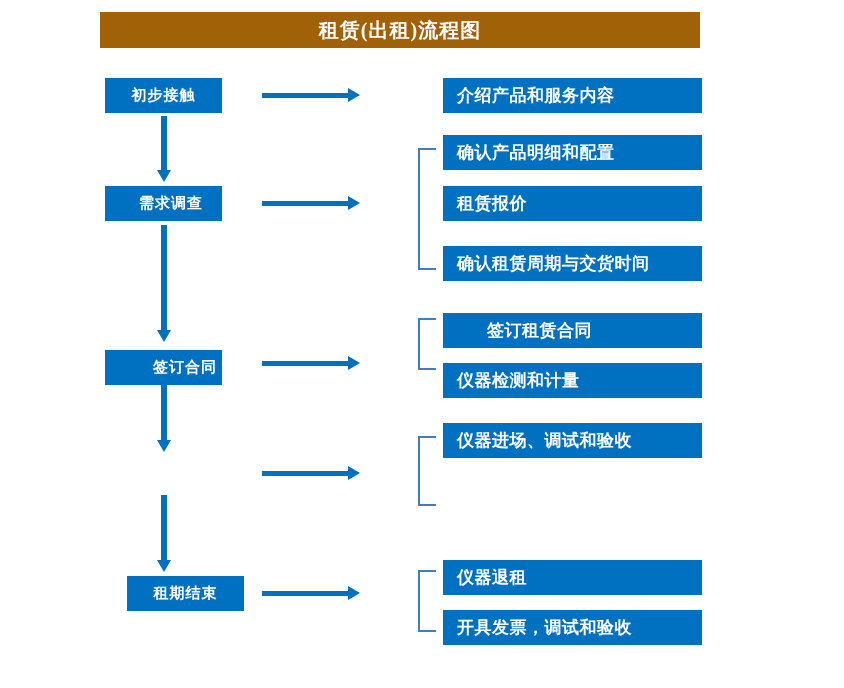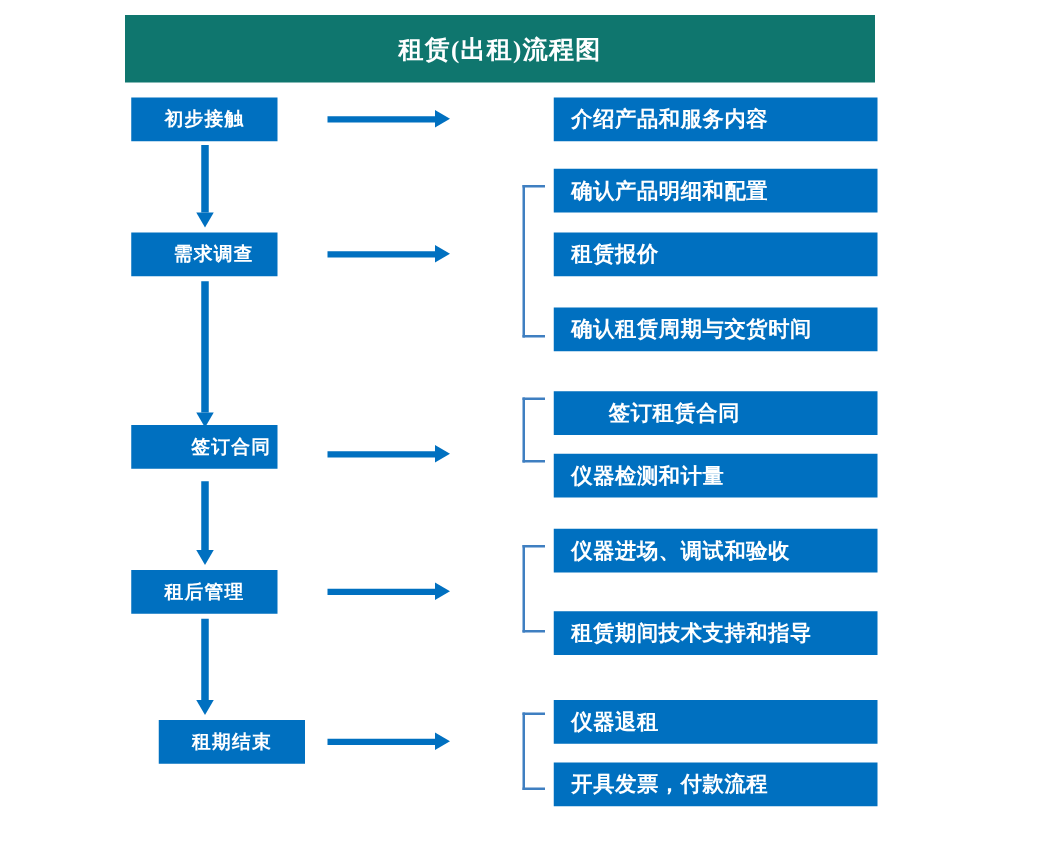--- a/index.html
+++ b/index.html
@@ -17,22 +17,22 @@
     background: #ffffff;
     overflow: hidden;
   }
 
   
   .title-bar {
     position: absolute;
     left: 100px;
     top: 12px;
     width: 600px;
-    height: 54px;
-    background: #0f766e;
+    height: 36px;
+    background: #a16207;
     color: #ffffff;
     font-size: 20px;
     font-weight: bold;
     display: flex;
     align-items: center;
     justify-content: center;
     letter-spacing: 1px;
   }
 
   
@@ -121,22 +121,21 @@
 </style>
 </head>
 <body>
 
 <div id="canvas">
 
   <div class="title-bar">租赁(出租)流程图</div>
 
   <div class="box stage" style="top:78px;">初步接触</div>
   <div class="box stage" style="top:186px;padding-left:15px;">需求调查</div>
-  <div class="box stage" style="top:340px;padding-left:43px;">签订合同</div>
-  <div class="box stage" style="top:456px;">租后管理</div>
+  <div class="box stage" style="top:350px;padding-left:43px;">签订合同</div>
   <div class="box stage" style="top:576px;margin-left:22px;">租期结束</div>
 
   <div class="arrow-v" style="left:155px; top:116px; height:66px;">
     <div class="shaft" style="height:54px;"></div>
     <div class="head" style="top:54px;"></div>
   </div>
   <div class="arrow-v" style="left:155px; top:225px; height:117px;">
     <div class="shaft" style="height:105px;"></div>
     <div class="head" style="top:105px;"></div>
   </div>
@@ -178,18 +177,17 @@
   <div class="box detail" style="top:78px;">介绍产品和服务内容</div>
 
   <div class="box detail" style="top:135px;">确认产品明细和配置</div>
   <div class="box detail" style="top:186px;">租赁报价</div>
   <div class="box detail" style="top:246px;">确认租赁周期与交货时间</div>
 
   <div class="box detail" style="top:313px;padding-left:44px;">签订租赁合同</div>
   <div class="box detail" style="top:363px;">仪器检测和计量</div>
 
   <div class="box detail" style="top:423px;">仪器进场、调试和验收</div>
-  <div class="box detail" style="top:489px;">租赁期间技术支持和指导</div>
 
   <div class="box detail" style="top:560px;">仪器退租</div>
-  <div class="box detail" style="top:610px;">开具发票，付款流程</div>
+  <div class="box detail" style="top:610px;">开具发票，调试和验收</div>
 
 </div>
 
 </body></html>

